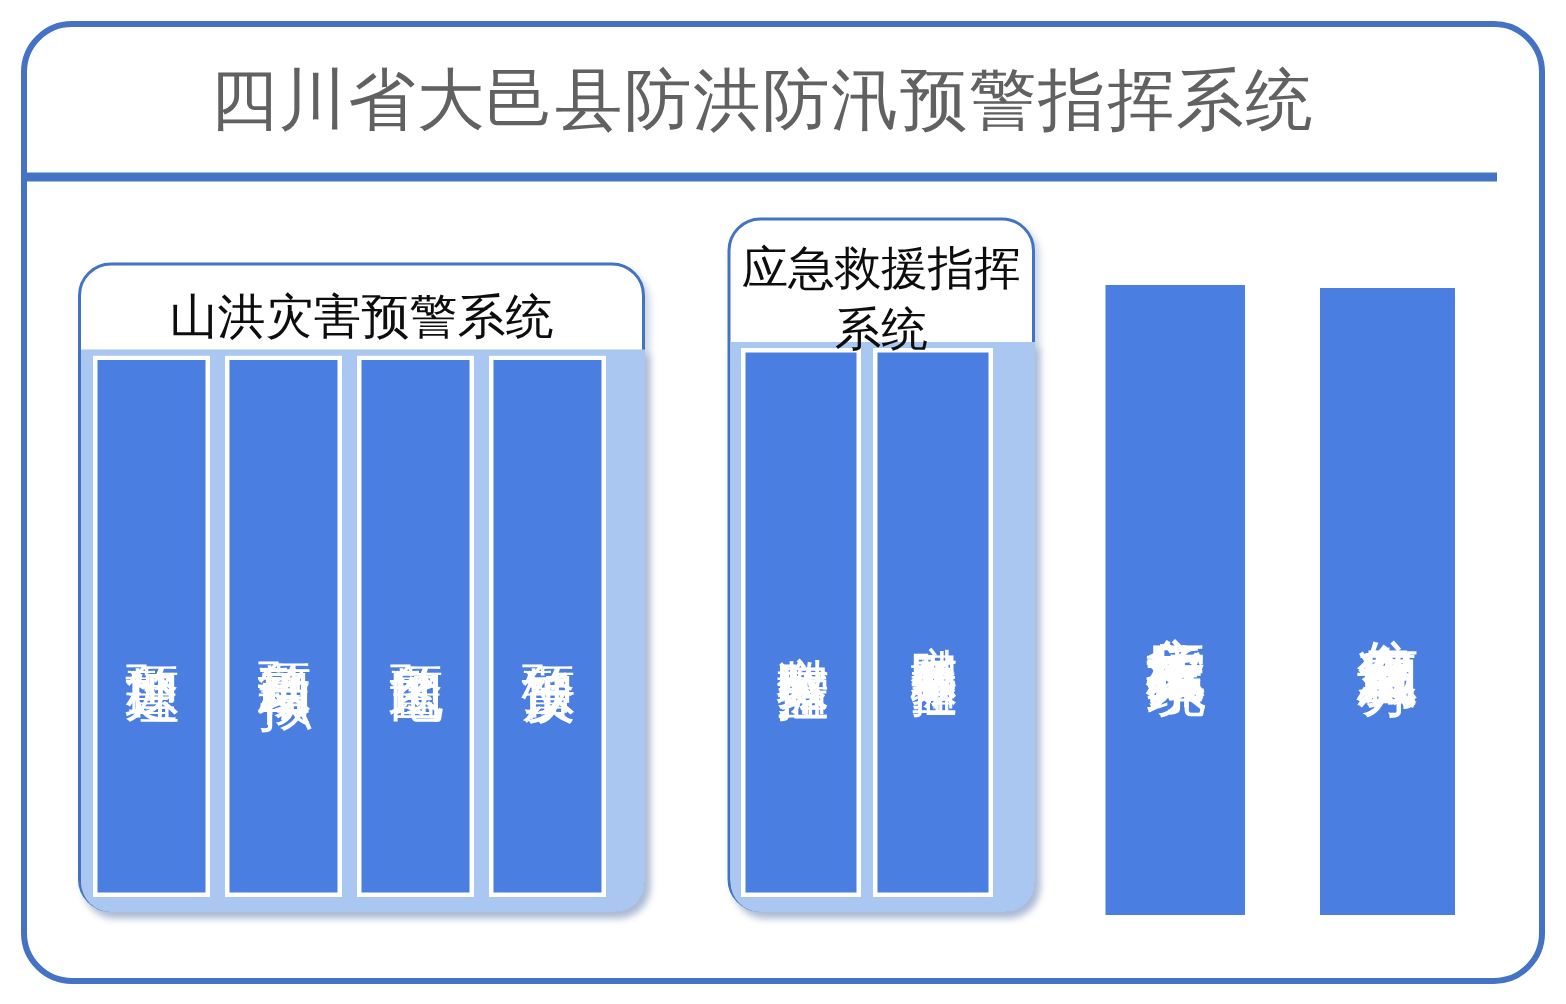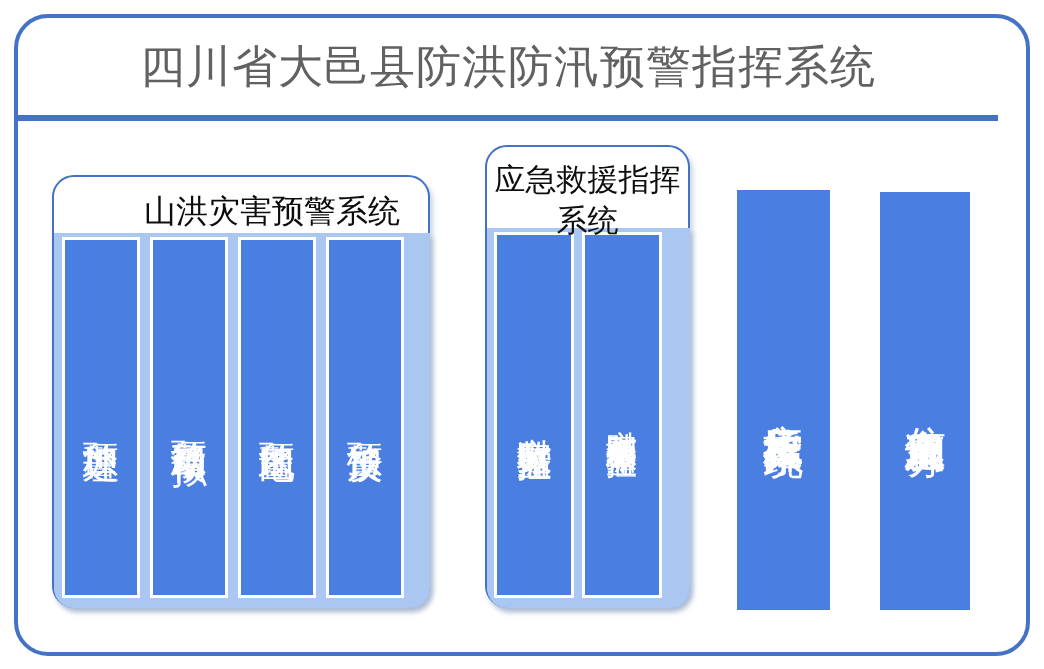--- a/index.html
+++ b/index.html
@@ -115,21 +115,21 @@
     box-sizing: border-box;
     background: #4a7ee0;
     display: flex;
     align-items: center;
     justify-content: center;
     overflow: hidden;
   }
 
   
   #group-1 { left: 52px; top: 175px; width: 378px; height: 433px; }
-  #group-1 .group-title { top: 14px; font-size: 32px; margin-left: 31px; }
+  #group-1 .group-title { top: 14px; font-size: 32px; }
   #group-1-panel {
     left: 54px; top: 233px; width: 376px; height: 375px;
     border-radius: 0 0 20px 20px;
     padding: 0 8px;
     gap: 10px;
     box-shadow: 3px 4px 5px rgba(90,120,170,0.30);
   }
   #group-1-panel .vbar { width: 78px; margin: 4px 0 10px 0; }
   #group-1-panel .vbar-text { font-size: 36px; }
 

